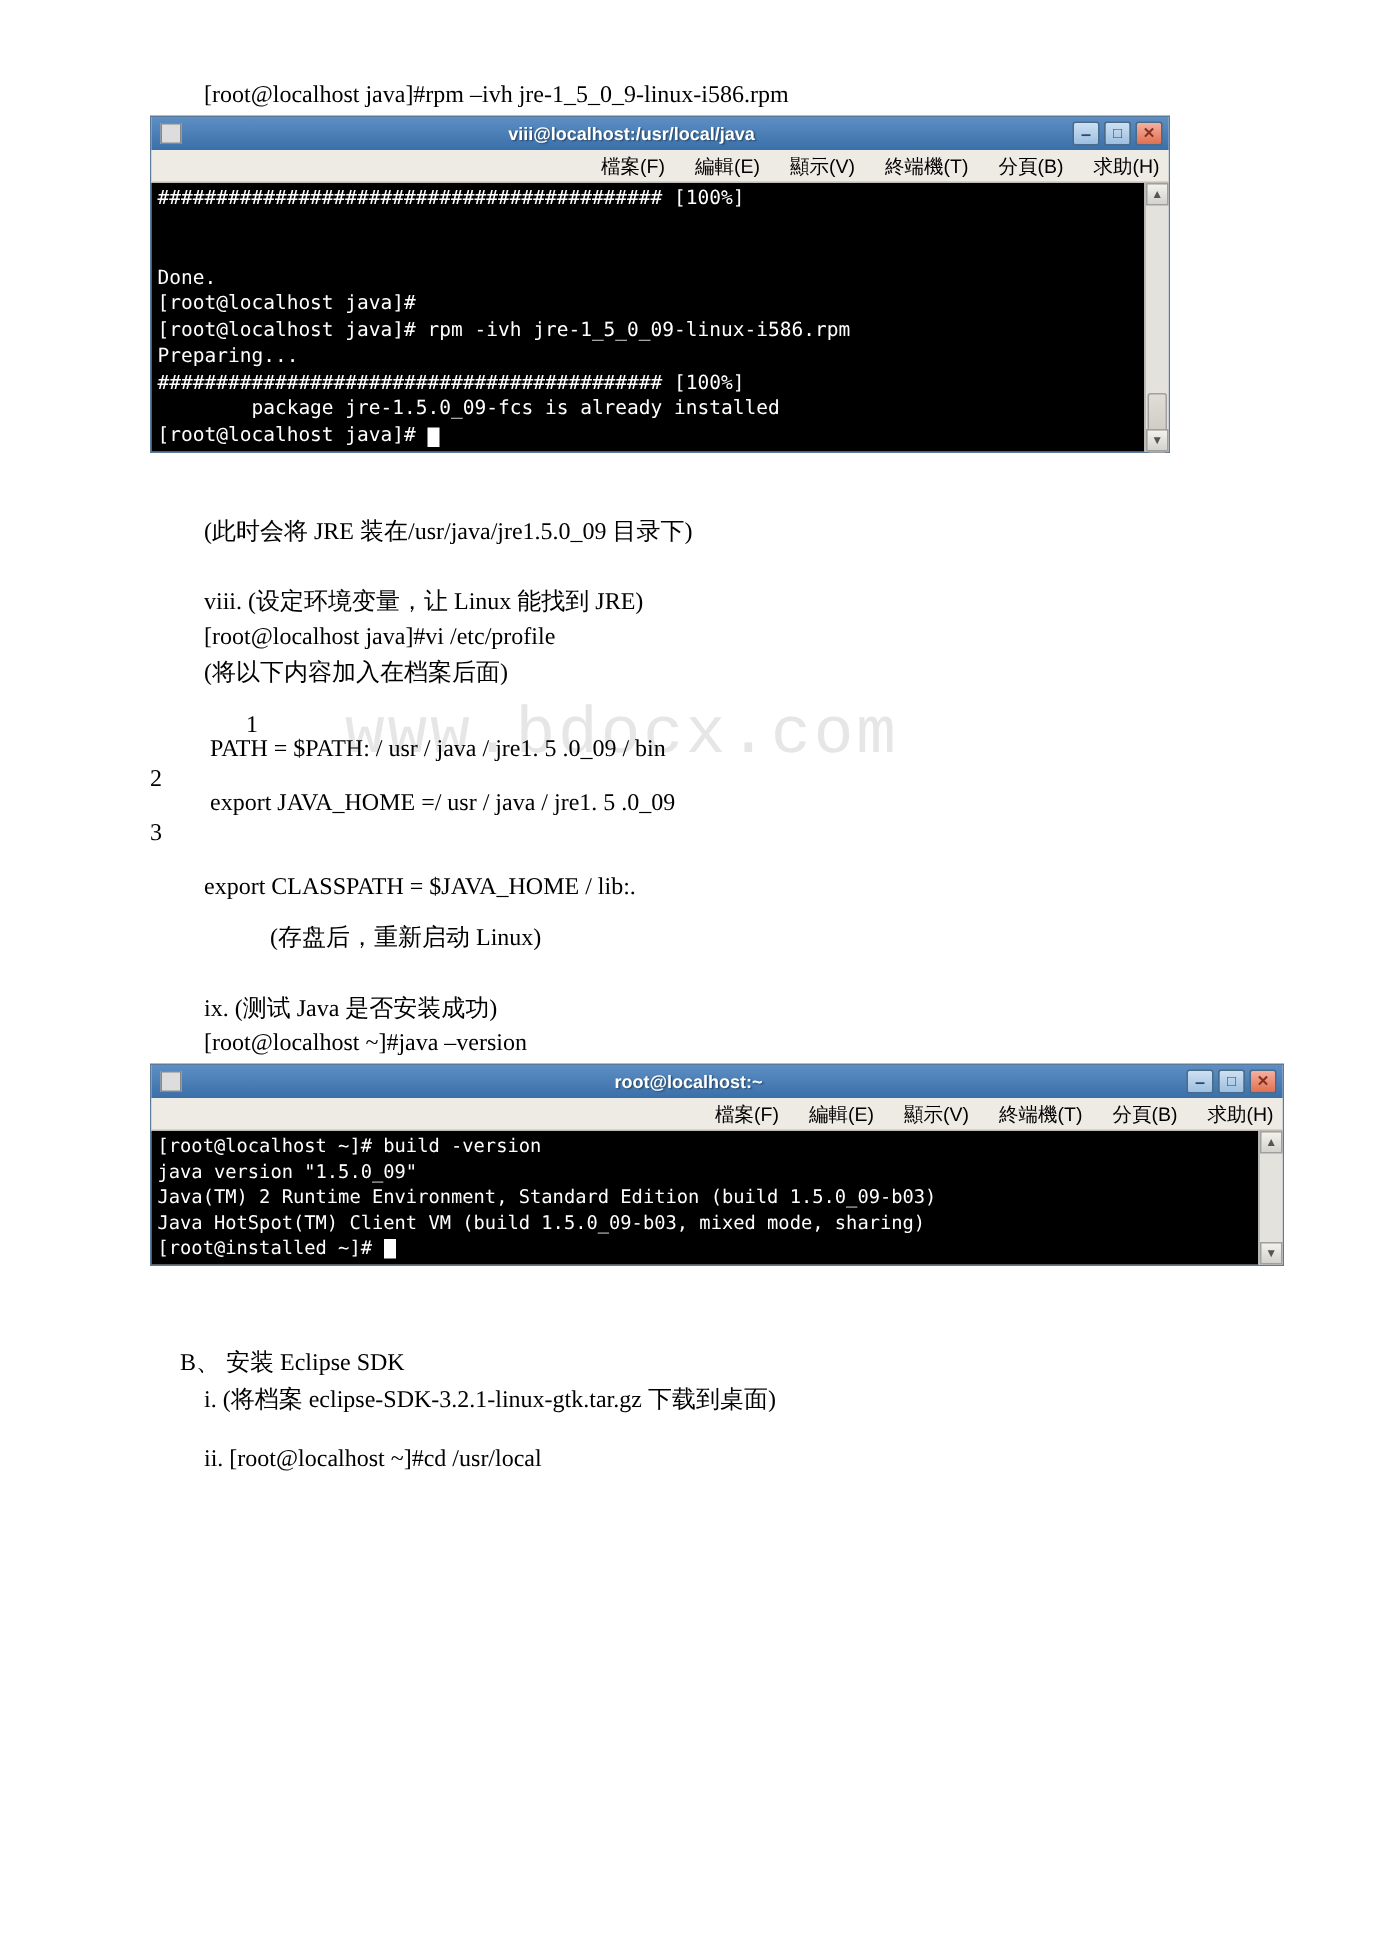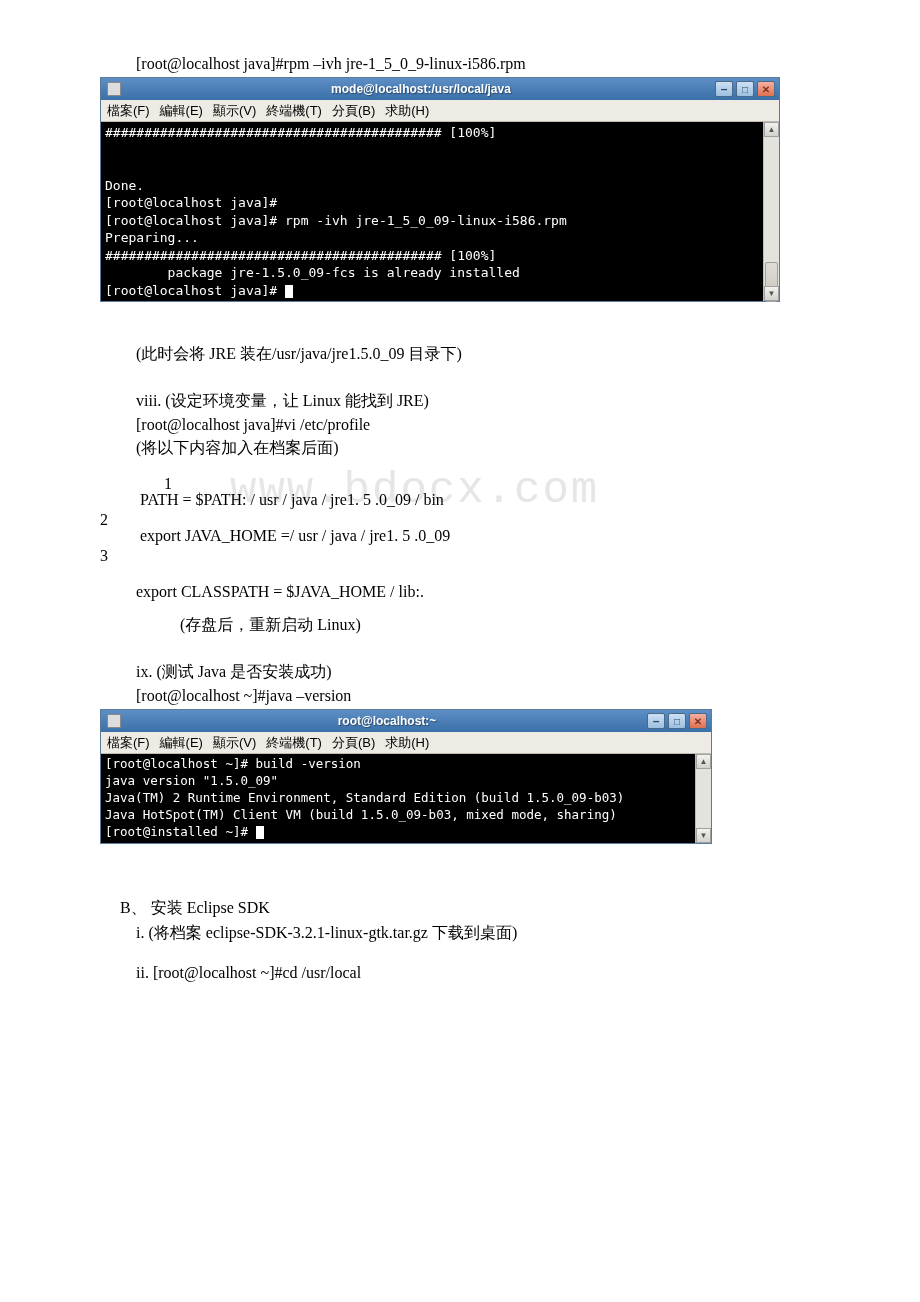--- a/index.html
+++ b/index.html
@@ -104,21 +104,22 @@
 
   .term-menubar {
     height: 22px;
     background: #eeeae4;
     border-bottom: 1px solid #c0bcb4;
     display: flex;
     align-items: center;
     padding: 0 6px;
     font-size: 13px;
     font-family: "SimSun", sans-serif;
-    gap: 10px;
+    gap: 20px;
+    justify-content: flex-end;
   }
   .menu-item { cursor: pointer; }
 
   .term-body-wrap { display: flex; }
   .term-body {
     flex: 1;
     background: #000;
     color: #fff;
     font-family: "DejaVu Sans Mono", "Consolas", monospace;
     font-size: 13px;
@@ -170,21 +171,21 @@
 </head>
 <body>
 
 <div class="page">
 
   <div class="doc-line indent1">[root@localhost java]#rpm –ivh jre-1_5_0_9-linux-i586.rpm</div>
 
   <div class="term-window">
     <div class="term-titlebar">
       <div class="term-title-icon"></div>
-      <div class="term-title-text">mode@localhost:/usr/local/java</div>
+      <div class="term-title-text">viii@localhost:/usr/local/java</div>
       <div class="term-title-controls">
         <div class="term-btn min"></div>
         <div class="term-btn max"></div>
         <div class="term-btn close"></div>
       </div>
     </div>
     <div class="term-menubar">
       <span class="menu-item">檔案(F)</span>
       <span class="menu-item">編輯(E)</span>
       <span class="menu-item">顯示(V)</span>
@@ -241,21 +242,21 @@
   </div>
 
   <div style="height:10px"></div>
   <div class="doc-line chs indent2" style="margin-left:80px">(存盘后，重新启动 Linux)</div>
 
   <div class="section-gap"></div>
 
   <div class="doc-line chs indent1">ix. (测试 Java 是否安装成功)</div>
   <div class="doc-line indent1">[root@localhost ~]#java –version</div>
 
-  <div class="term-window" style="width:612px">
+  <div class="term-window" style="width:756px">
     <div class="term-titlebar">
       <div class="term-title-icon"></div>
       <div class="term-title-text">root@localhost:~</div>
       <div class="term-title-controls">
         <div class="term-btn min"></div>
         <div class="term-btn max"></div>
         <div class="term-btn close"></div>
       </div>
     </div>
     <div class="term-menubar">

